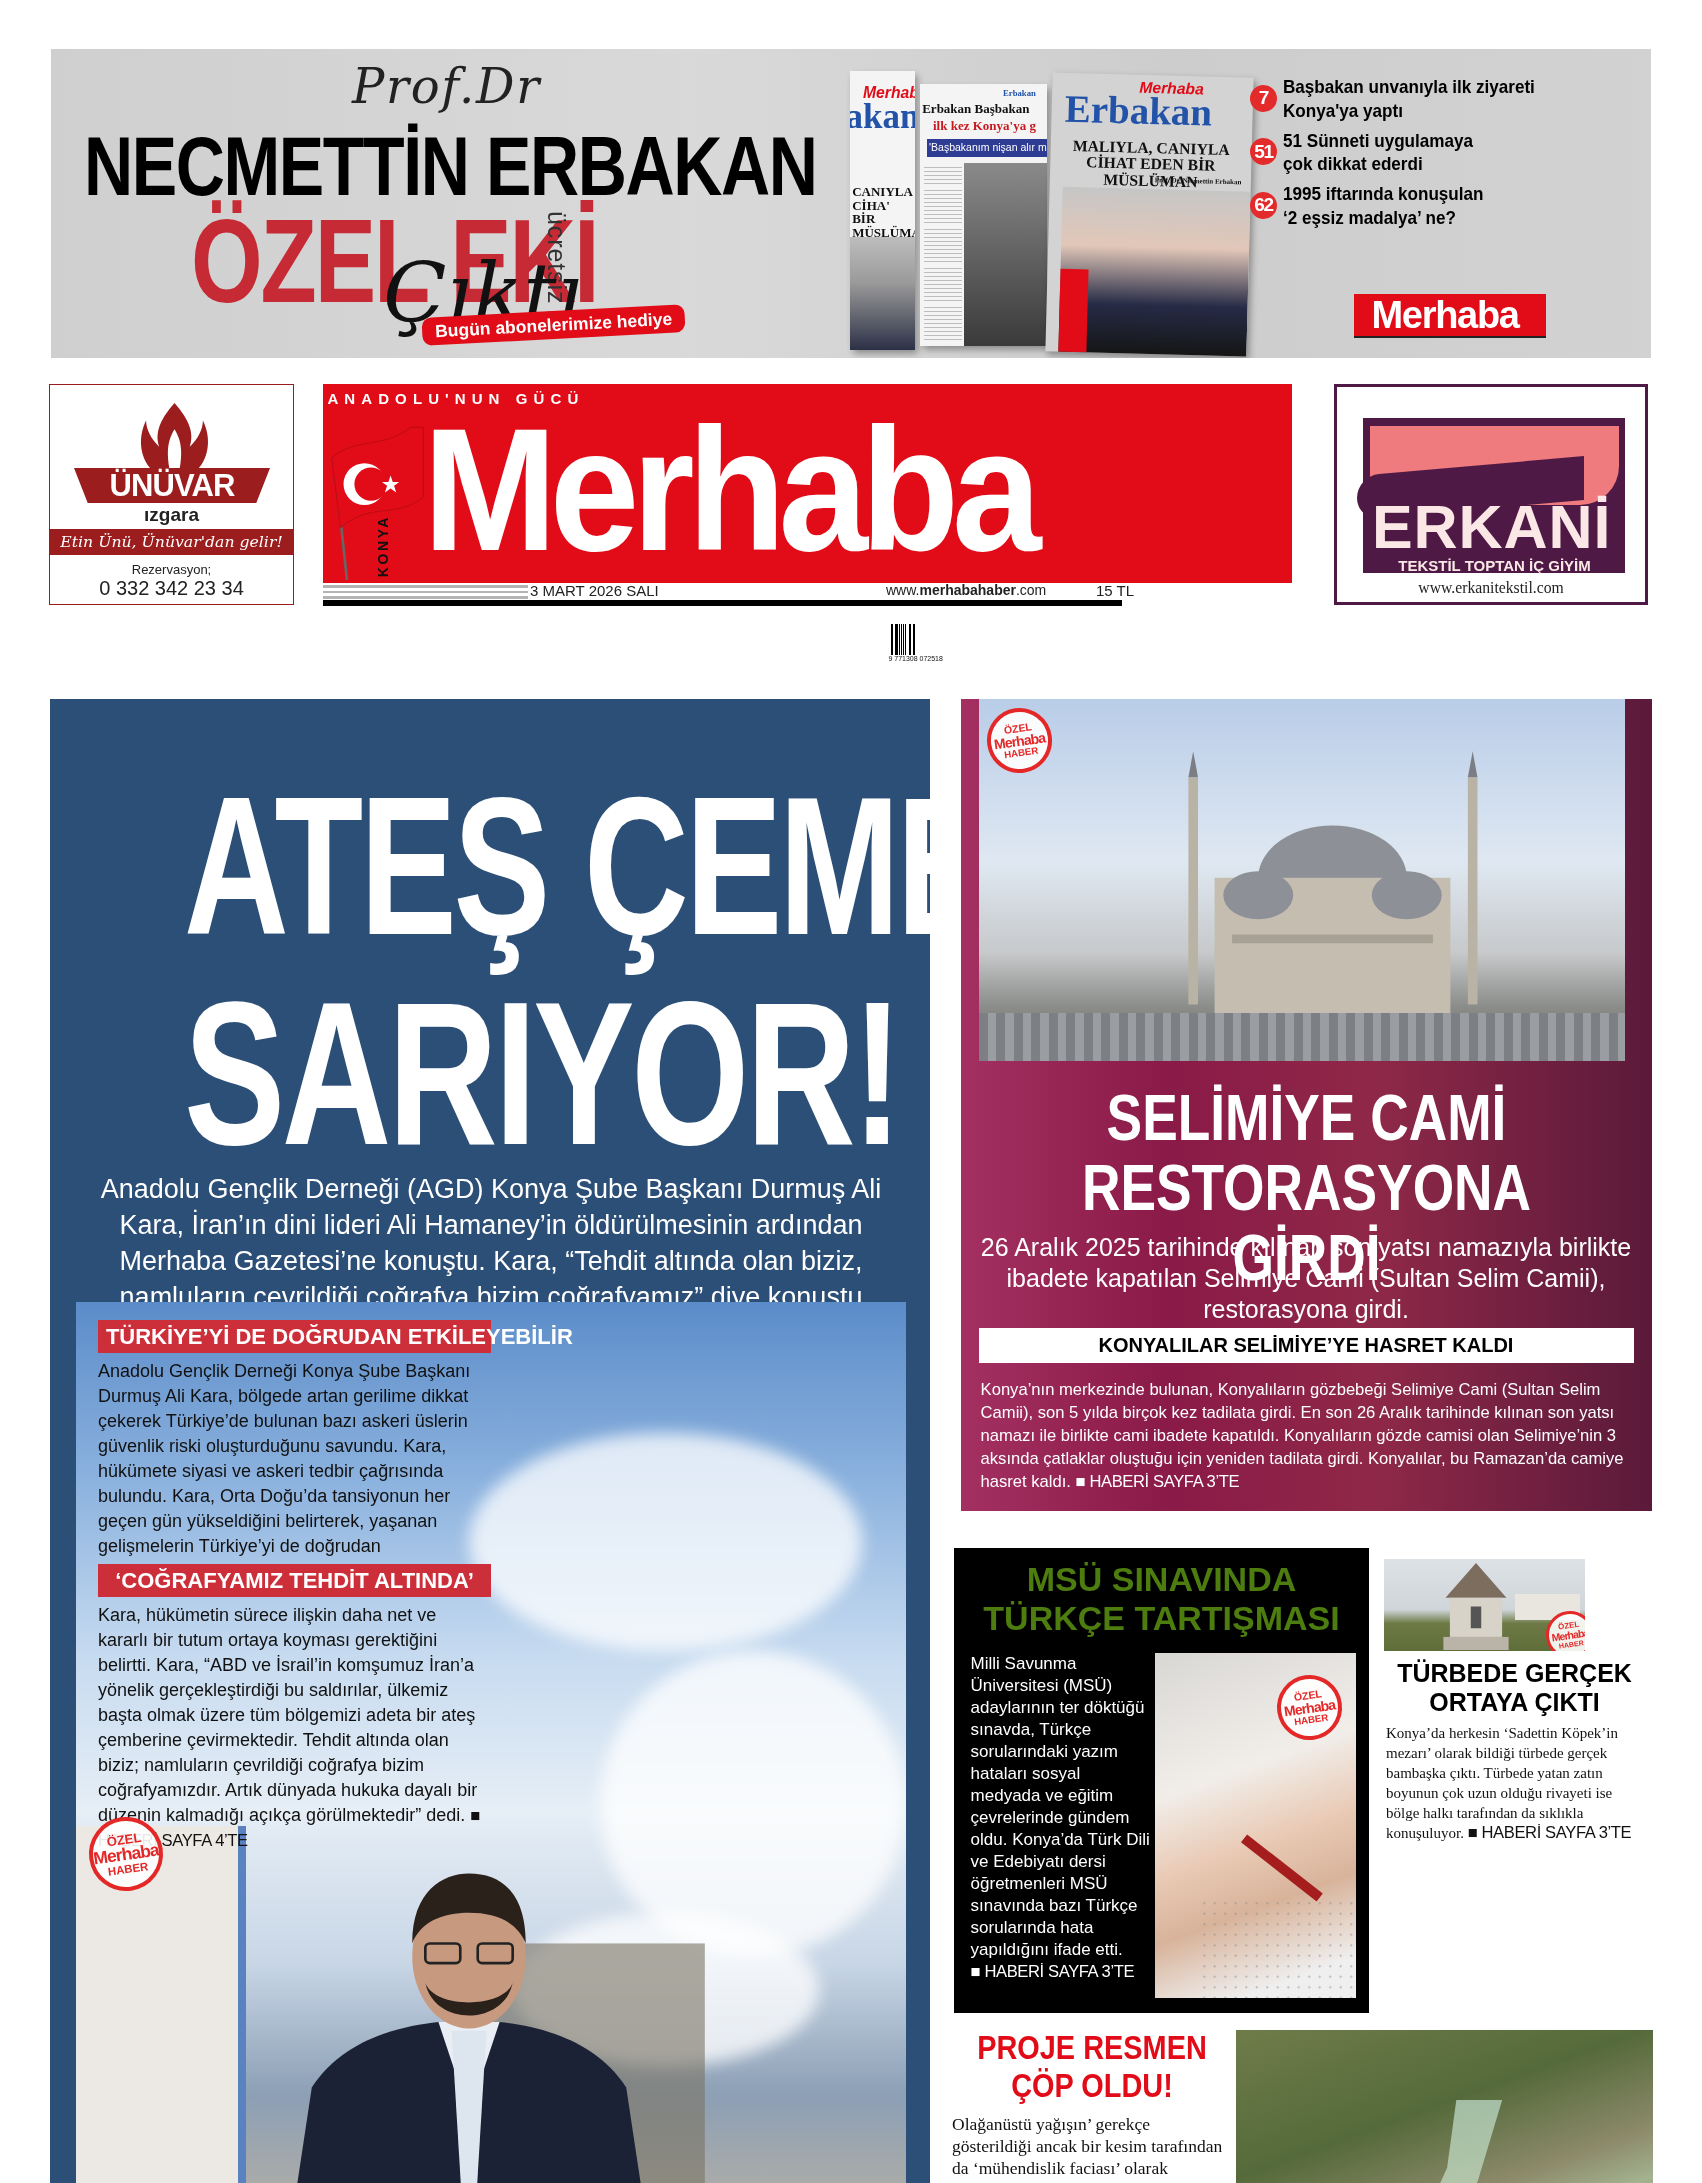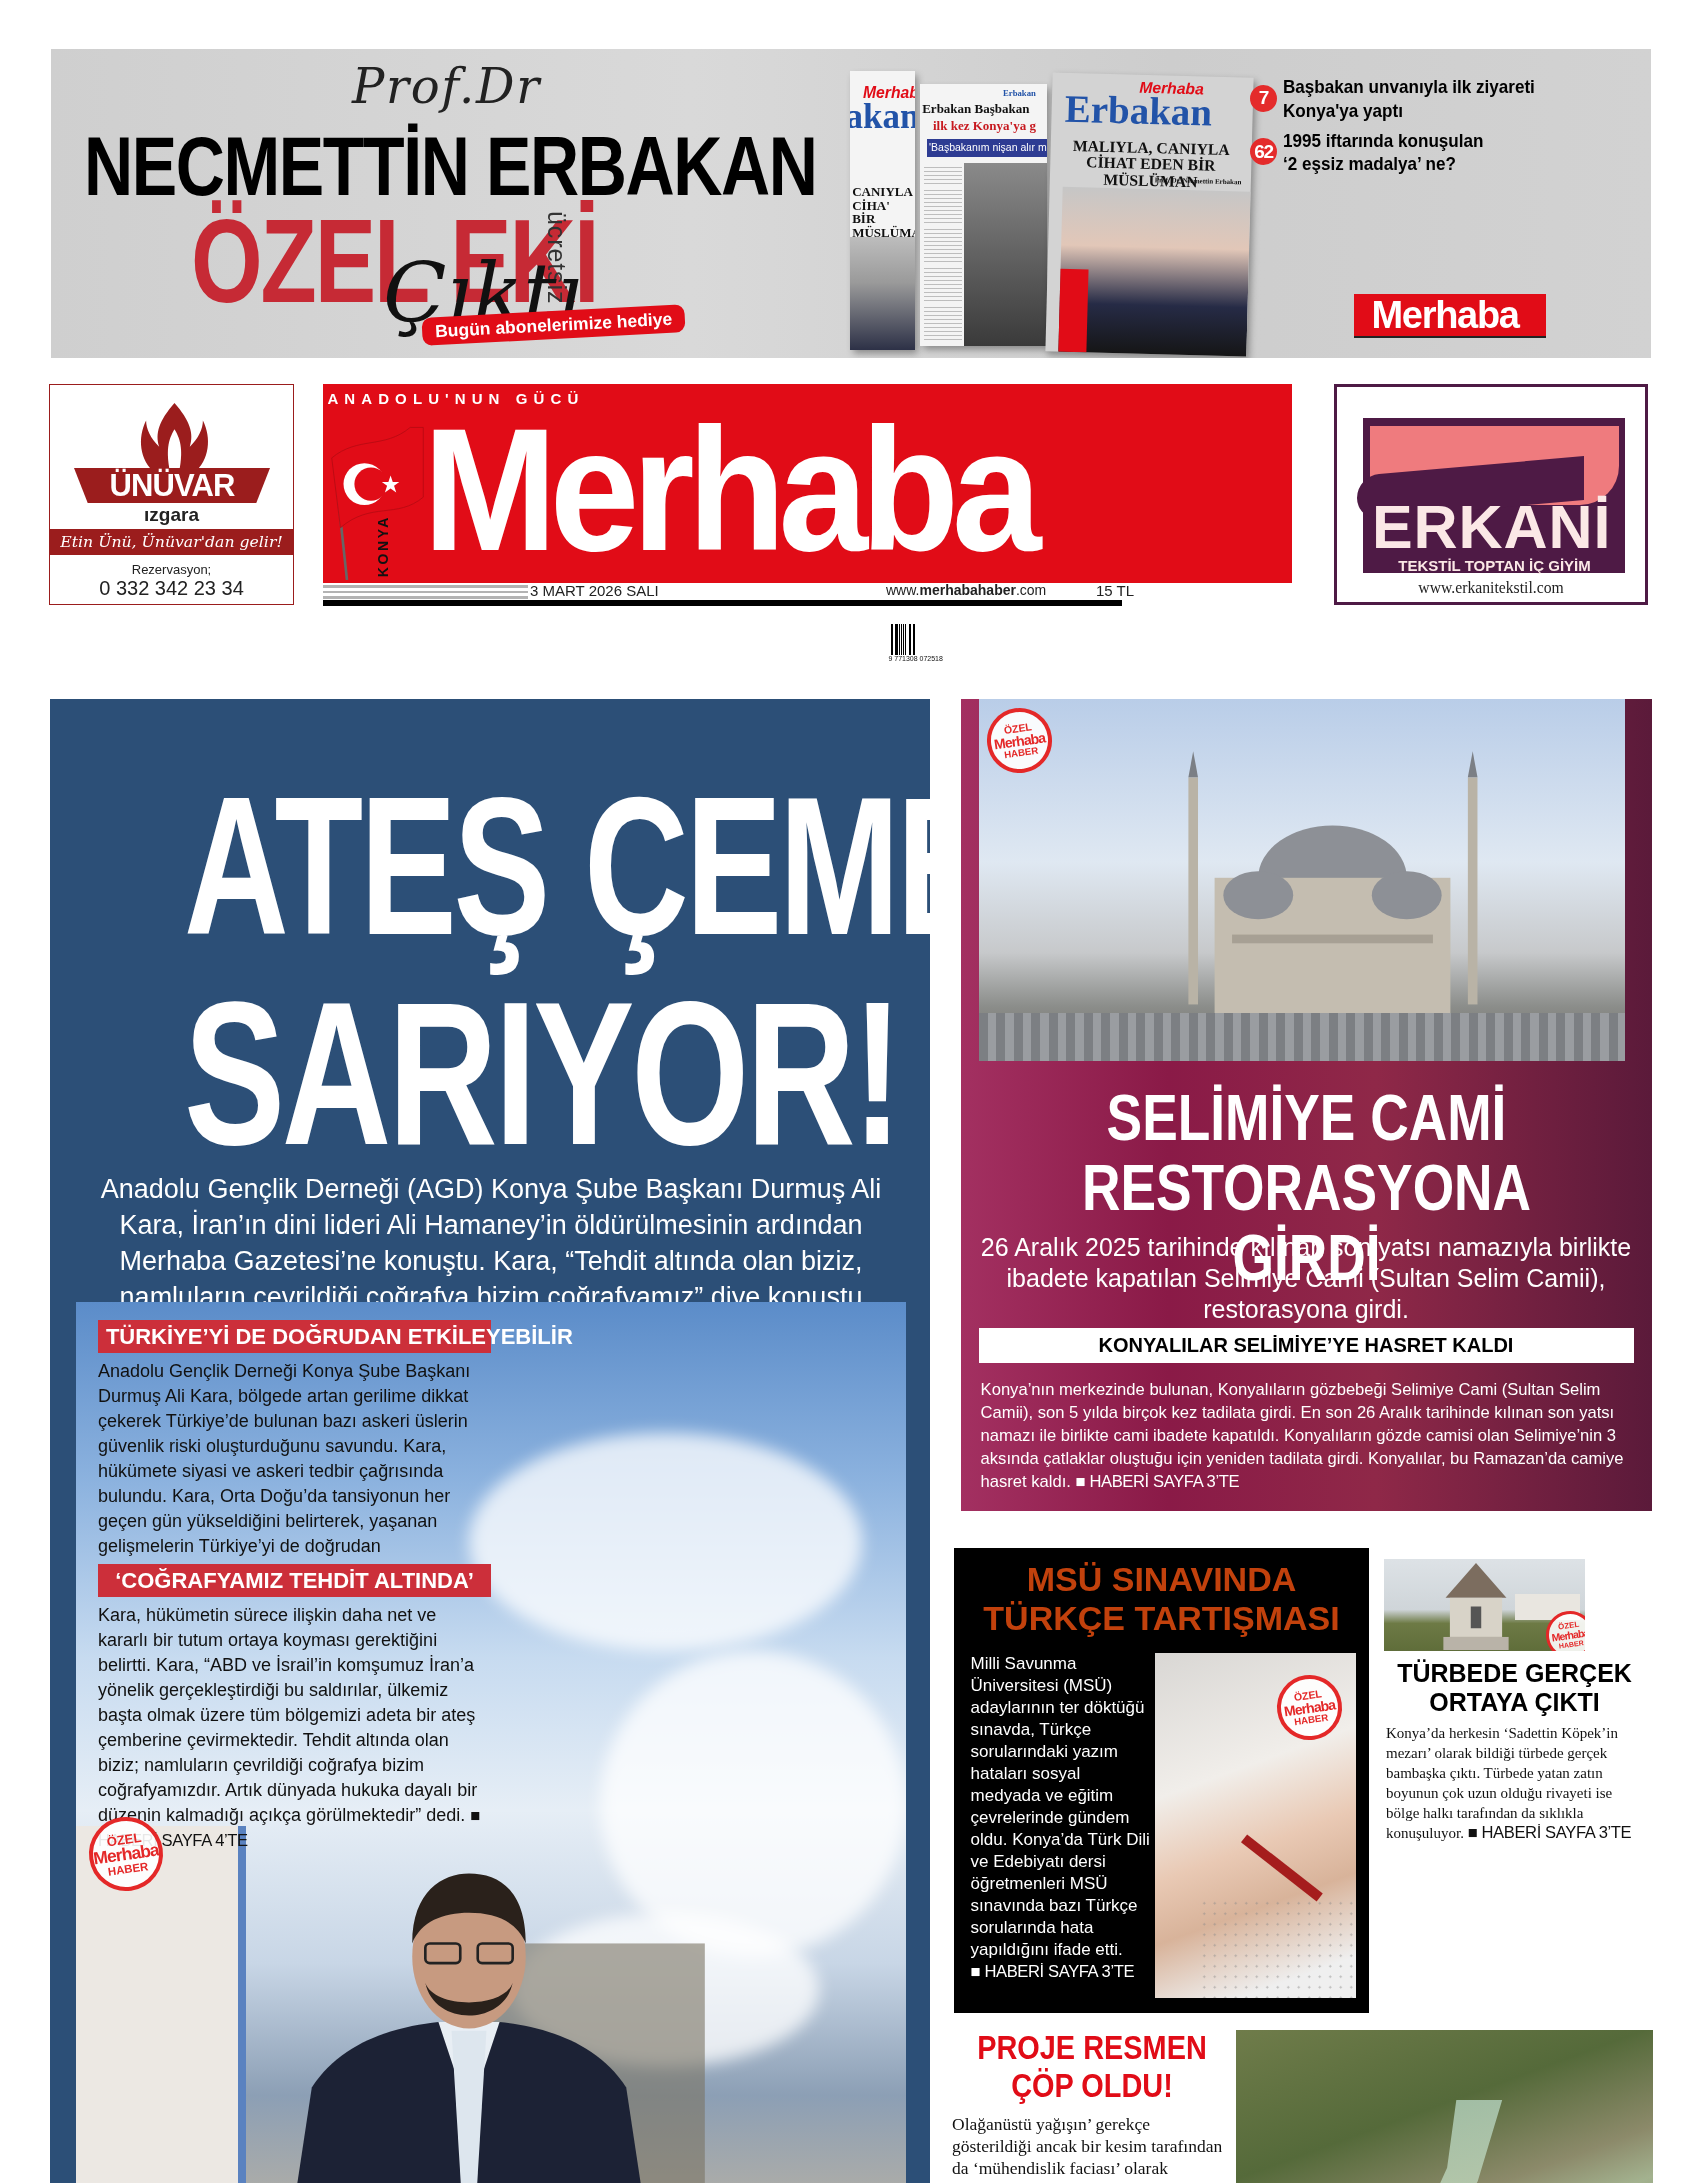--- a/index.html
+++ b/index.html
@@ -95,21 +95,21 @@
     background: linear-gradient(180deg, #b9cde8 0%, #dfe8f2 45%, #c7c9cb 70%, #8b8d8a 85%, #6e6a62 100%); }
   #selimiye .mosque { left: 157px; top: 52px; width: 393px; height: 306px; }
   #selimiye .fence { left: 0; top: 314px; width: 100%; height: 48px; background: repeating-linear-gradient(90deg, #7c7f83 0 8.7px, #9a9da1 8.7px 17.5px); }
   #selimiye .head { left: 0; top: 384px; width: 100%; text-align: center; font-size: 65px; font-weight: 900; color: #fff; line-height: 70px; transform: scaleX(0.82); transform-origin: center top; }
   #selimiye .spot { left: 17.5px; top: 533px; width: 655px; text-align: center; font-size: 25px; line-height: 31px; color: #fff; }
   #selimiye .subbox { left: 17.5px; top: 629px; width: 655px; height: 35px; background: #fff; text-align: center; font-size: 20px; font-weight: 900; line-height: 35px; color: #000; }
   #selimiye .body { left: 19.6px; top: 679px; width: 655px; font-size: 16.6px; line-height: 23px; color: #fff; }
 
   
   #msu { left: 954px; top: 1548px; width: 415px; height: 465px; background: #000; }
-  #msu .head { left: 0; top: 12.2px; width: 100%; text-align: center; font-size: 34px; font-weight: 900; color: #c2410c; line-height: 39px; }
+  #msu .head { left: 0; top: 12.2px; width: 100%; text-align: center; font-size: 34px; font-weight: 900; color: #4d7c0f; line-height: 39px; }
   #msu .body { left: 16.6px; top: 105px; width: 183px; font-size: 17px; line-height: 22px; color: #fff; }
   #msu .photo { left: 201px; top: 105px; width: 201px; height: 345px;
     background: linear-gradient(160deg, #d9d7d4 0%, #f1eeea 35%, #e9c9b4 55%, #d8b39a 70%, #efefef 90%); overflow: hidden; }
   #msu .pencil { left: 79px; top: 210px; width: 96px; height: 9.6px; background: #a51d1d; transform: rotate(38deg); }
 
   
   #turbe { left: 1375px; top: 1548px; width: 279px; height: 469px; }
   #turbe .photo-wide { left: 8.7px; top: 11px; width: 201px; height: 92px; overflow: hidden;
     background: linear-gradient(180deg, #dde2e6 0%, #cfd5d9 55%, #6d7a45 70%, #5f6d3a 100%); }
   #turbe .head { left: 0; top: 111px; width: 279px; text-align: center; font-size: 25px; font-weight: 900; color: #000; line-height: 29px; }
@@ -156,20 +156,24 @@
       <div class="abs" style="left:105px;top:101px;font-size:7px;font-family:'Liberation Serif',serif;font-weight:bold;">Prof. Dr. Necmettin Erbakan</div>
       <div class="photo" style="left:13px;top:114px;width:188px;height:166px;background:linear-gradient(180deg,#c6c6c6 0%,#e2c7b8 35%,#262b46 70%,#151515 100%);"></div>
       <div class="abs" style="left:13px;top:196px;width:28px;height:83px;background:#e10c17;"></div>
     </div>
   </div>
 
   <div id="banner-list" class="abs">
     <div class="bitem">
       <div class="bnum">7</div>
       <div class="btxt"><span>Başbakan unvanıyla ilk ziyareti</span><br><span>Konya'ya yaptı</span></div>
+    </div>
+    <div class="bitem">
+      <div class="bnum">51</div>
+      <div class="btxt"><span>51 Sünneti uygulamaya</span><br><span>çok dikkat ederdi</span></div>
     </div>
     <div class="bitem">
       <div class="bnum">62</div>
       <div class="btxt"><span>1995 iftarında konuşulan</span><br><span>‘2 eşsiz madalya’ ne?</span></div>
     </div>
   </div>
   <div id="banner-logo" class="abs">
     <span>Merhaba</span>
   </div>
 </div>

